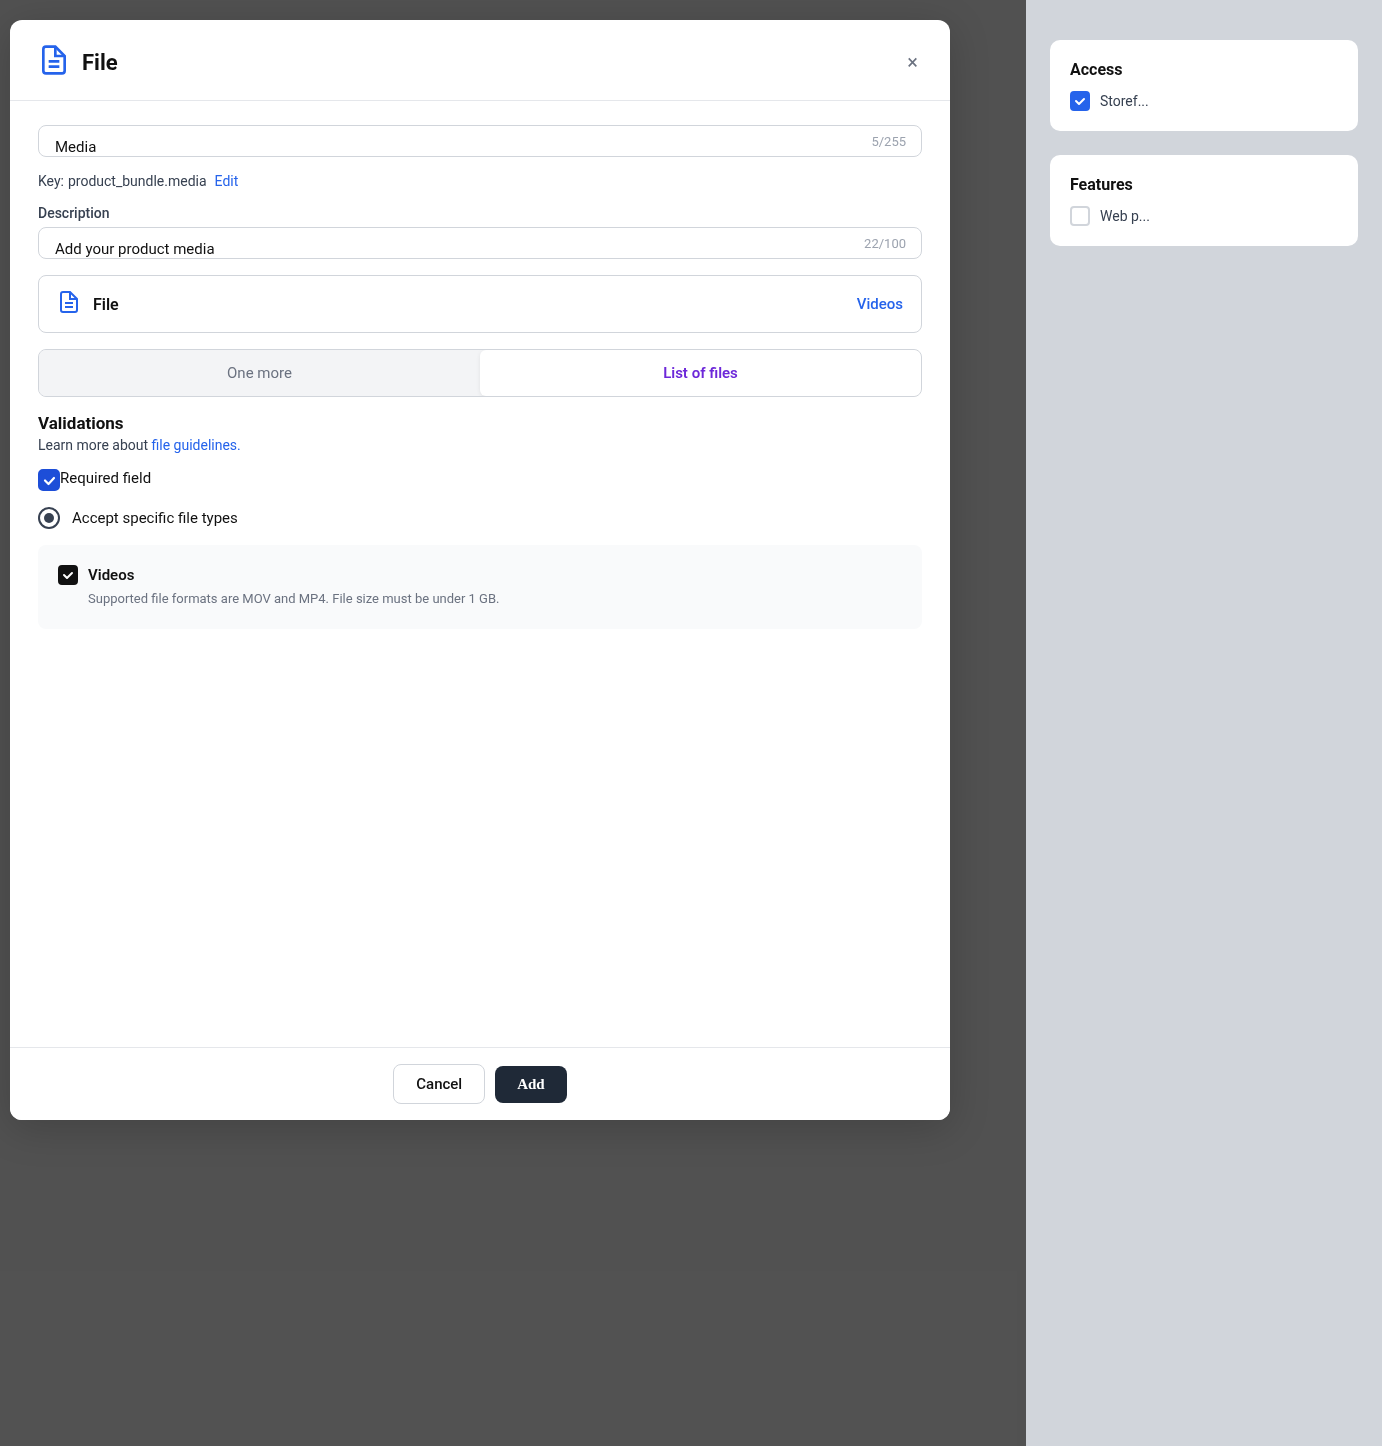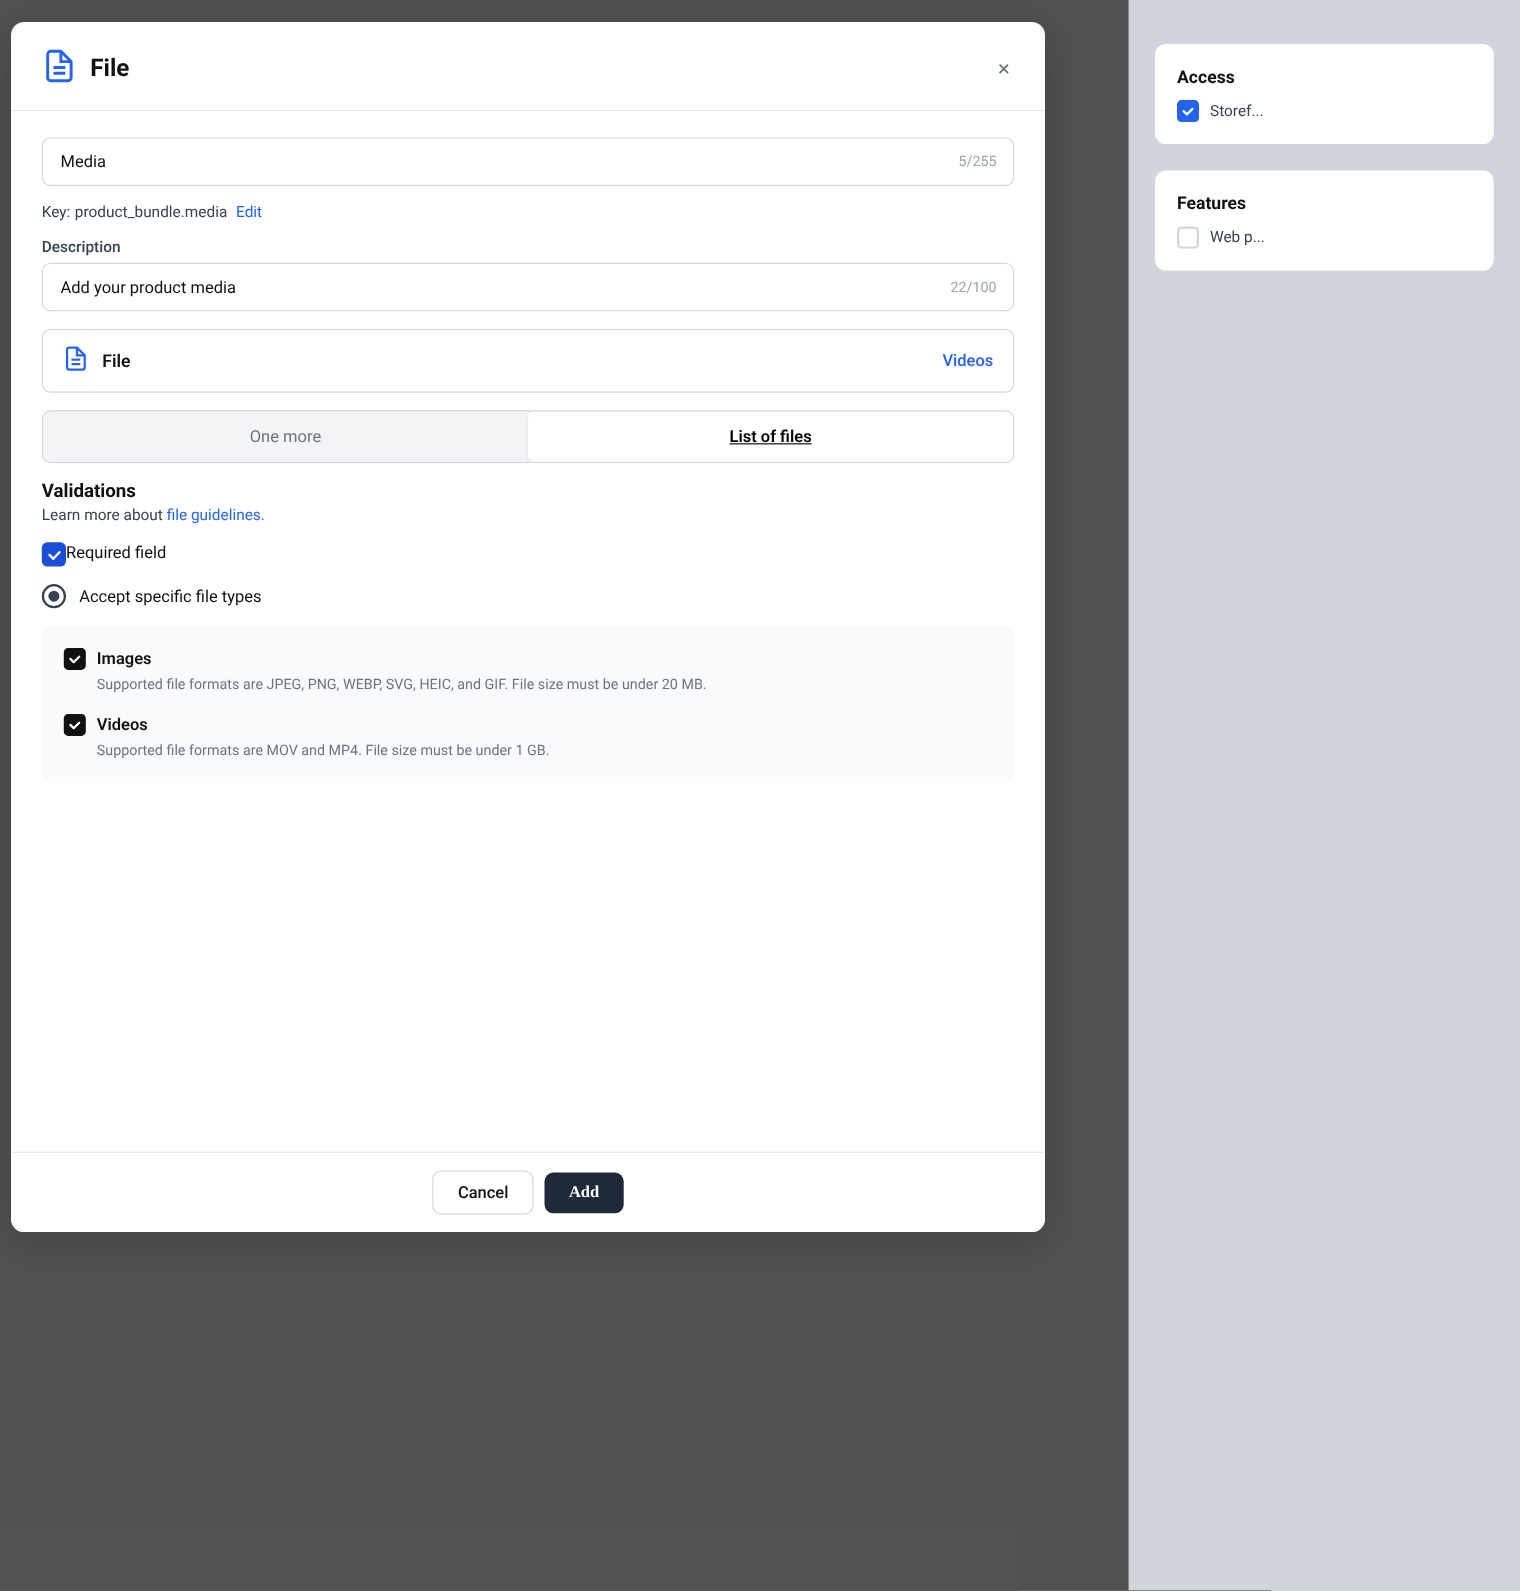--- a/index.html
+++ b/index.html
@@ -100,21 +100,21 @@
     .input-with-counter {
       position: relative;
       display: flex;
       align-items: center;
     }
 
     .text-input {
       width: 100%;
       border: 1px solid #d1d5db;
       border-radius: 8px;
-      padding: 12px 80px 12px 16px;
+      padding: 12px 80px 0 16px;
       font-size: 15px;
       color: #111;
       outline: none;
       background: #fff;
     }
 
     .char-counter {
       position: absolute;
       right: 16px;
       font-size: 13px;
@@ -204,25 +204,24 @@
       cursor: pointer;
       color: #6b7280;
       font-weight: 400;
       background: #f3f4f6;
       border: none;
       outline: none;
     }
 
     .tab-item.active {
       background: #fff;
-      color: #000000;
+      color: #6d28d9;
       font-weight: 600;
       border-radius: 6px;
       box-shadow: 0 1px 4px rgba(0,0,0,0.08);
-      text-decoration: underline;
     }
 
     .section-title {
       font-size: 17px;
       font-weight: 700;
       color: #111;
     }
 
     .section-subtitle {
       font-size: 14px;
@@ -525,31 +524,20 @@
 
         <div class="radio-row">
           <div class="radio-custom">
             <div class="radio-inner"></div>
           </div>
           <span class="checkbox-label">Accept specific file types</span>
         </div>
 
         <div class="file-types-box">
 
-          <div class="file-type-row">
-            <div class="file-type-header">
-              <div class="checkbox-small">
-                <svg width="12" height="12" viewBox="0 0 12 12" fill="none">
-                  <path d="M2 6l3 3 5-5" stroke="#fff" stroke-width="2" stroke-linecap="round" stroke-linejoin="round"></path>
-                </svg>
-              </div>
-              <span class="file-type-name">Images</span>
-            </div>
-            <div class="file-type-desc">Supported file formats are JPEG, PNG, WEBP, SVG, HEIC, and GIF. File size must be under 20 MB.</div>
-          </div>
 
           <div class="file-type-row">
             <div class="file-type-header">
               <div class="checkbox-small">
                 <svg width="12" height="12" viewBox="0 0 12 12" fill="none">
                   <path d="M2 6l3 3 5-5" stroke="#fff" stroke-width="2" stroke-linecap="round" stroke-linejoin="round"></path>
                 </svg>
               </div>
               <span class="file-type-name">Videos</span>
             </div>

